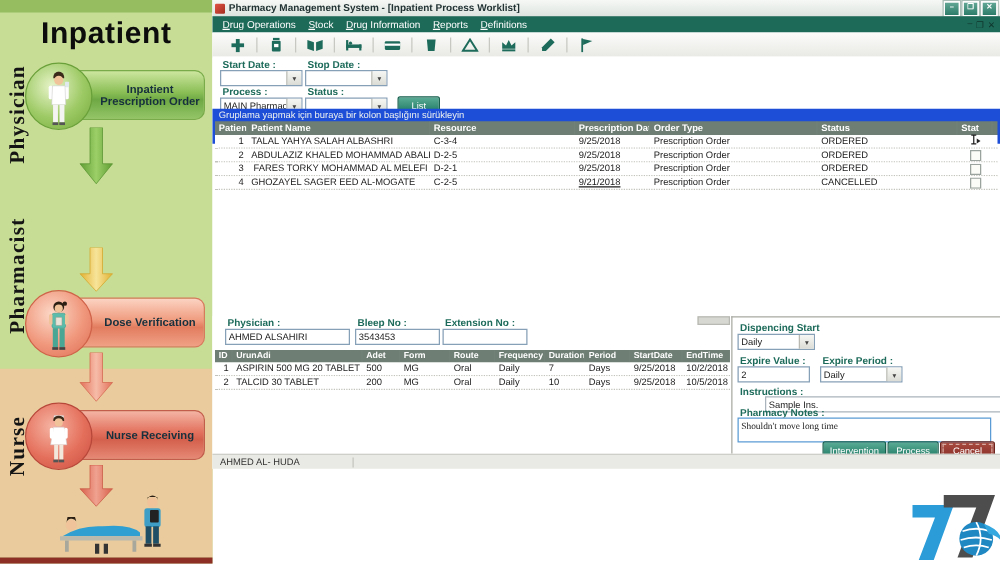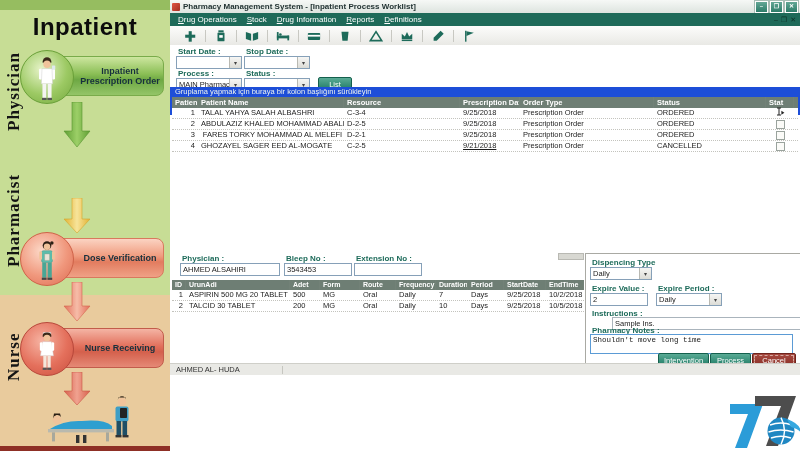--- a/index.html
+++ b/index.html
@@ -84,21 +84,21 @@
   #detail{position:absolute;left:0;top:253px;right:0;height:110px;background:#fff;}
   #dg-header{position:absolute;left:2px;top:27px;width:412px;height:10px;display:flex;background:#6e7e74;}
   #dg-header .hcell{line-height:10px;font-size:7px;}
   #dg-body{position:absolute;left:2px;top:37px;width:412px;}
   #grid-hscroll{position:absolute;left:388px;top:0;width:26px;height:7px;background:#d8d8d2;
                 border:1px solid #b9b9b3;box-sizing:border-box;}
   #panel{position:absolute;left:415px;top:0;width:215px;height:110px;background:#fff;
          border-left:1px solid #a9a9a3;border-top:1px solid #a9a9a3;box-sizing:border-box;}
   #notes-box{position:absolute;left:4px;top:80px;width:203px;height:20px;border:1px solid #5b9bd5;
              font-size:7.5px;color:#222;padding:1px 2px;resize:none;box-sizing:border-box;
-             font-family:Liberation Mono, monospace;outline:none;}
+             font-family:Liberation Serif, serif;outline:none;}
   #btn-cancel{background:linear-gradient(#a84a40,#8a3028);border:1px solid #6e241d;
               outline:1px dashed #d7aaa2;outline-offset:-3px;}
   #statusbar{position:absolute;left:0;top:363px;right:0;height:12px;background:#e9e9e5;
              border-top:1px solid #cfcfc9;font-size:7.5px;color:#333;line-height:12px;padding-left:6px;
              box-sizing:border-box;}
   #status-sep{position:absolute;left:112px;top:2px;width:1px;height:8px;background:#c6c6c0;}
   #logo{position:absolute;left:726px;top:392px;}
 </style>
 </head>
 <body>
@@ -453,21 +453,21 @@
           <span class="gcell" style="width: 40px;">Daily</span>
           <span class="gcell" style="width: 32px;">10</span>
           <span class="gcell" style="width: 36px;">Days</span>
           <span class="gcell" style="width: 42px;">9/25/2018</span>
           <span class="gcell" style="width: 38px;">10/5/2018</span>
         </div>
       </div>
     <div id="grid-hscroll"></div>
 
     <div id="panel">
-      <span class="flbl" style="left:6px;top:4px">Dispencing Type</span>
+      <span class="flbl" style="left:6px;top:4px">Dispencing Start</span>
       <div class="combo" style="left:4px;top:13px;width:62px">
         <span class="cv">Daily</span>
         <span class="ca">▾</span>
       </div>
       <span class="flbl" style="left:6px;top:30px">Expire Value :</span>
       <input class="tin" style="left: 4px; top: 39px; width: 58px;" value="2">
       <span class="flbl" style="left:72px;top:30px">Expire Period :</span>
       <div class="combo" style="left:70px;top:39px;width:66px">
         <span class="cv">Daily</span>
         <span class="ca">▾</span>

